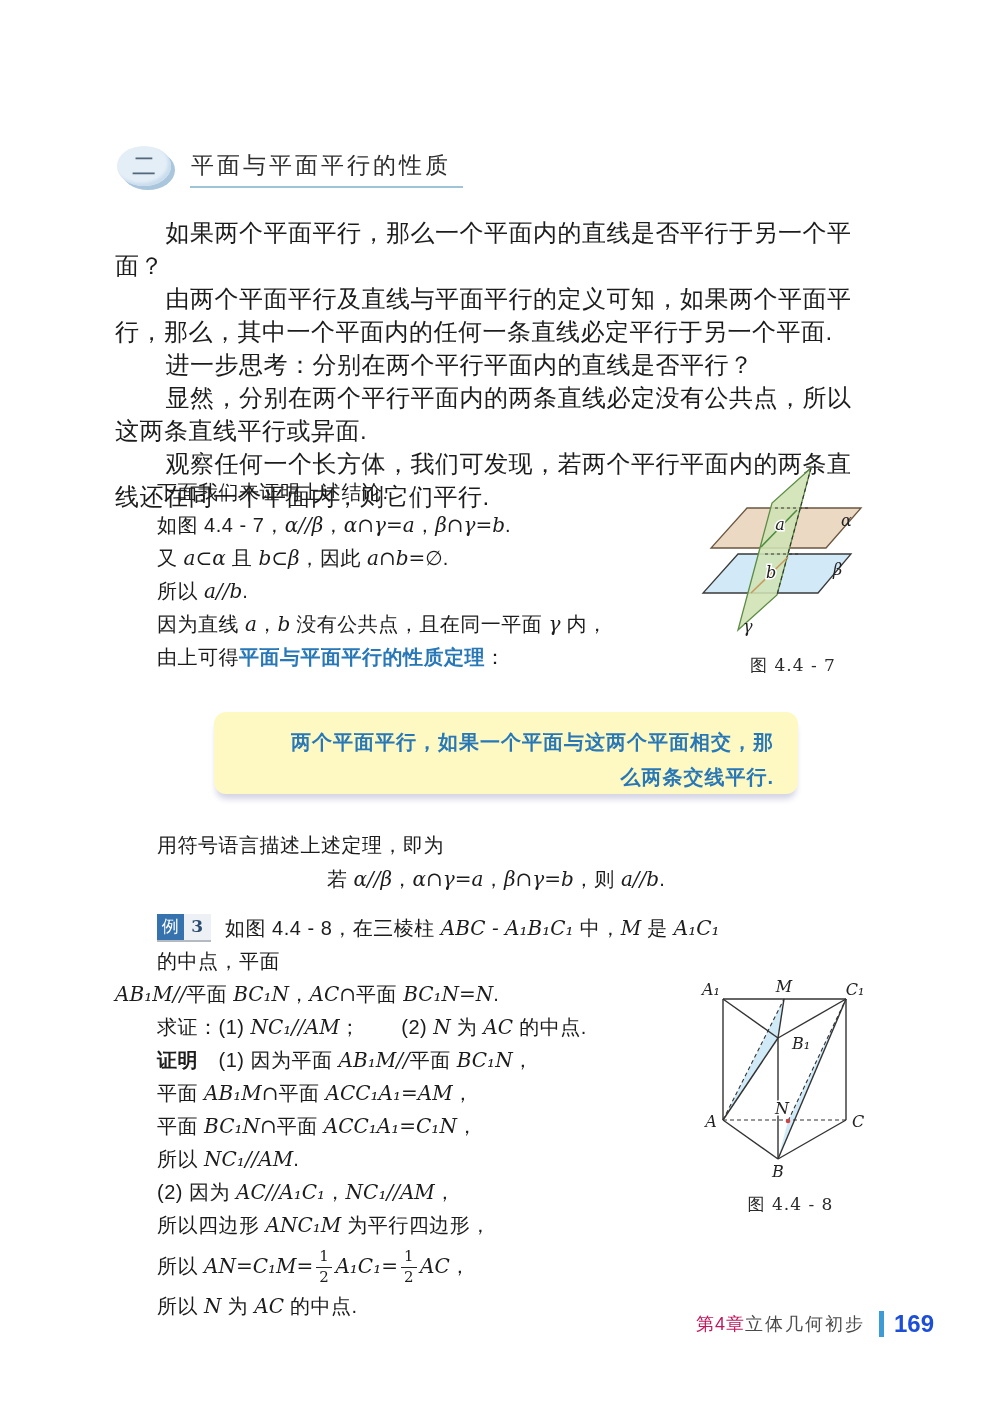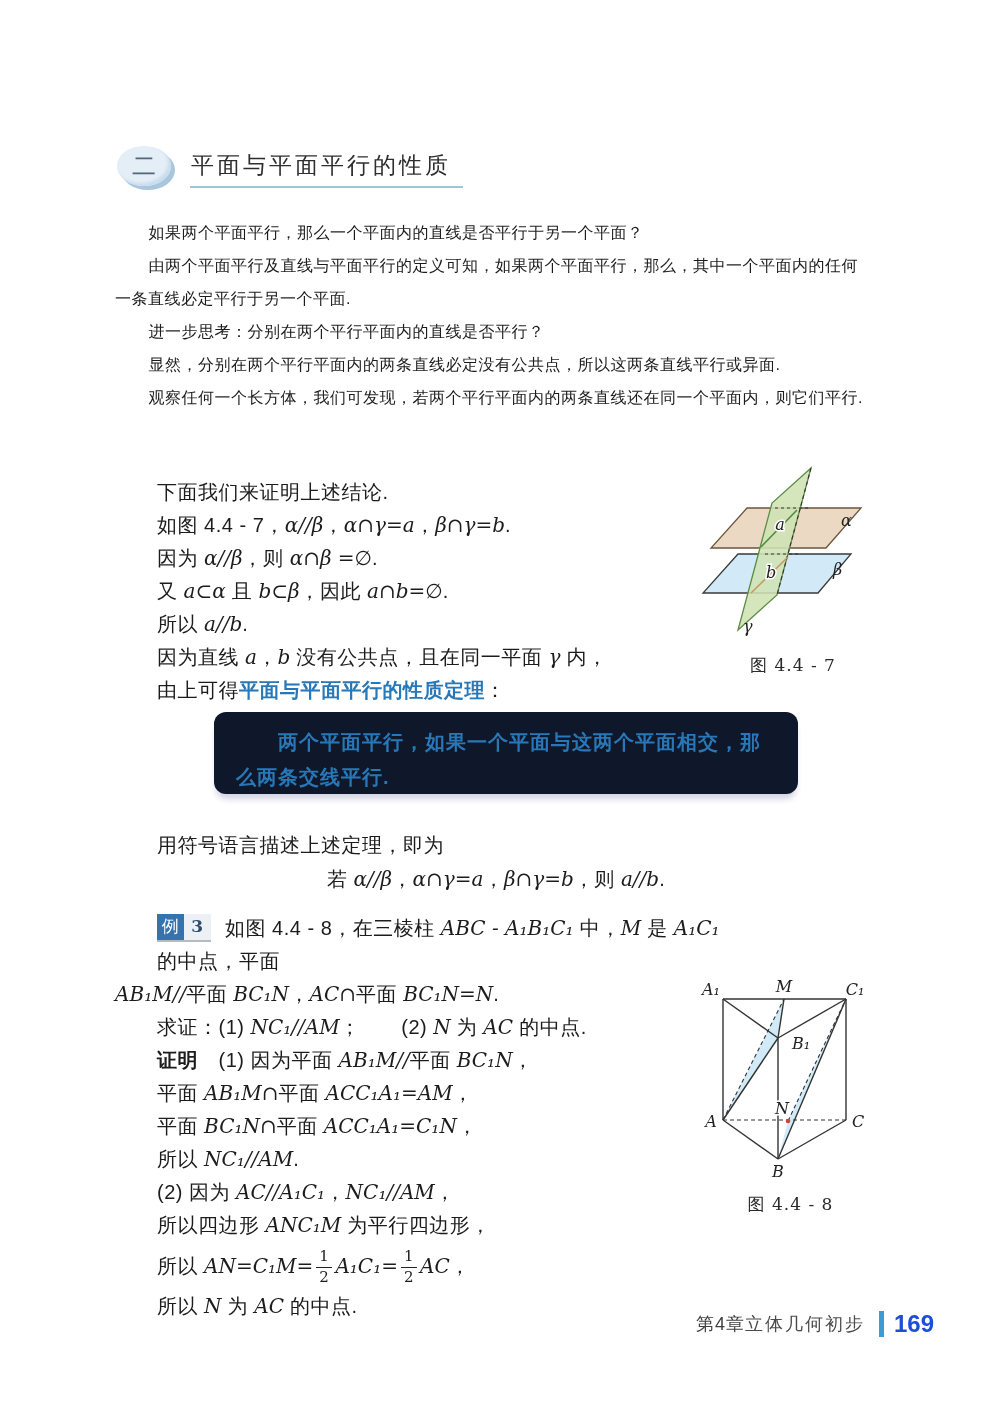--- a/index.html
+++ b/index.html
@@ -16,32 +16,32 @@
     display:flex;align-items:center;justify-content:center;
     font-size:24px;color:#53687c;
   }
   .sec-title{
     left:191px;top:150px;font-size:23px;letter-spacing:3px;color:#2e2e2e;
   }
   .sec-underline{
     left:190px;top:186px;width:273px;height:0;border-bottom:2px solid #9fc3d8;
   }
   
-  .intro{left:115px;top:216px;width:752px;font-size:16px;letter-spacing:.5px;}
+  .intro{left:115px;top:216px;width:752px;font-size:24px;letter-spacing:.5px;}
   .intro p{margin:0;line-height:33px;text-indent:2.1em;}
   .proof1{left:115px;top:476px;width:600px;font-size:20px;letter-spacing:.5px;}
   .proof1 p{margin:0;line-height:33px;padding-left:42px;}
   .seg-m{font-family:"DejaVu Serif","DejaVu Sans",serif;font-style:italic;letter-spacing:0;}
   .seg-accent{color:#2878b8;font-weight:bold;}
   .seg-bold{font-weight:bold;}
   
   .theorem-box{
-    left:214px;top:712px;width:584px;height:82px;background:#0f172a;
+    left:214px;top:712px;width:584px;height:82px;background:#fef9c3;
     border-radius:12px;box-shadow:0 7px 6px -2px #d3d3e4;
-    color:#2878b8;font-weight:bold;font-size:20px;letter-spacing:1px;
+    color:#2878b8;font-weight:bold;font-size:20px;letter-spacing:1px;text-align:right;
   }
   .theorem-box p{margin:0;padding:13px 24px 0 22px;line-height:35px;text-indent:2.1em;}
   
   .symbolic{left:115px;top:828px;width:752px;font-size:20px;letter-spacing:.5px;}
   .symbolic p{margin:0;line-height:34px;}
   .symbolic .s-intro{text-indent:2.1em;}
   .symbolic .s-line{padding-left:212px;}
   
   .example{left:115px;top:912px;width:620px;font-size:20px;letter-spacing:.5px;}
   .example p{margin:0;line-height:33px;}
@@ -68,21 +68,21 @@
   .fden{display:block;padding-top:2px;font-size:15px;line-height:1.05;}
   
   .figure{display:flex;flex-direction:column;align-items:center;}
   .fig-caption{margin-top:4px;font-family:"DejaVu Serif",serif;font-size:17px;color:#2b2b2b;letter-spacing:1px;}
   svg text{font-family:"DejaVu Serif",serif;font-style:italic;font-size:16px;fill:#222;}
   svg text.halo{paint-order:stroke;stroke:#ffffff;stroke-width:3px;}
   
   .footer{
     left:0;top:1310px;width:934px;display:flex;justify-content:flex-end;align-items:center;
   }
-  .footer .chap{font-size:18px;color:#404040;letter-spacing:1px;}
+  .footer .chap{font-size:18px;color:#be185d;letter-spacing:1px;}
   .footer .book{font-size:18px;color:#4a4a4a;letter-spacing:2px;}
   .footer .bar{width:5px;height:26px;background:#3d9bd6;margin:0 10px 0 14px;}
   .footer .pnum{font-size:24px;color:#1d4ed8;font-weight:600;}
 </style>
 </head>
 <body>
 
 <div class="abs sec-badge">
   <span>二</span>
 </div>
@@ -93,21 +93,20 @@
   <p>如果两个平面平行，那么一个平面内的直线是否平行于另一个平面？</p>
   <p>由两个平面平行及直线与平面平行的定义可知，如果两个平面平行，那么，其中一个平面内的任何一条直线必定平行于另一个平面.</p>
   <p>进一步思考：分别在两个平行平面内的直线是否平行？</p>
   <p>显然，分别在两个平行平面内的两条直线必定没有公共点，所以这两条直线平行或异面.</p>
   <p>观察任何一个长方体，我们可发现，若两个平行平面内的两条直线还在同一个平面内，则它们平行.</p>
 </div>
 
 <div class="abs proof1">
   <p><span>下面我们来证明上述结论.</span></p>
   <p><span>如图 4.4 - 7，</span><span class="seg-m">α//β</span><span>，</span><span class="seg-m">α∩γ=a</span><span>，</span><span class="seg-m">β∩γ=b</span><span>.</span></p>
-  <p><span>因为 </span><span class="seg-m">α//β</span><span>，则 </span><span class="seg-m">α∩β =∅</span><span>.</span></p>
   <p><span>又 </span><span class="seg-m">a⊂α</span><span> 且 </span><span class="seg-m">b⊂β</span><span>，因此 </span><span class="seg-m">a∩b=∅</span><span>.</span></p>
   <p><span>所以 </span><span class="seg-m">a//b</span><span>.</span></p>
   <p><span>因为直线 </span><span class="seg-m">a</span><span>，</span><span class="seg-m">b</span><span> 没有公共点，且在同一平面 </span><span class="seg-m">γ</span><span> 内，</span></p>
   <p><span>由上可得</span><span class="seg-accent">平面与平面平行的性质定理</span><span>：</span></p>
 </div>
 
 <div class="abs figure" style="left:693px;top:450px;width:200px;">
   <svg width="200" height="200" viewBox="0 0 200 200">
 
     <polygon points="54,58 168,58 133,98 18,98" fill="#ecd9c3" stroke="#6b553f" stroke-width="1.3"></polygon>

